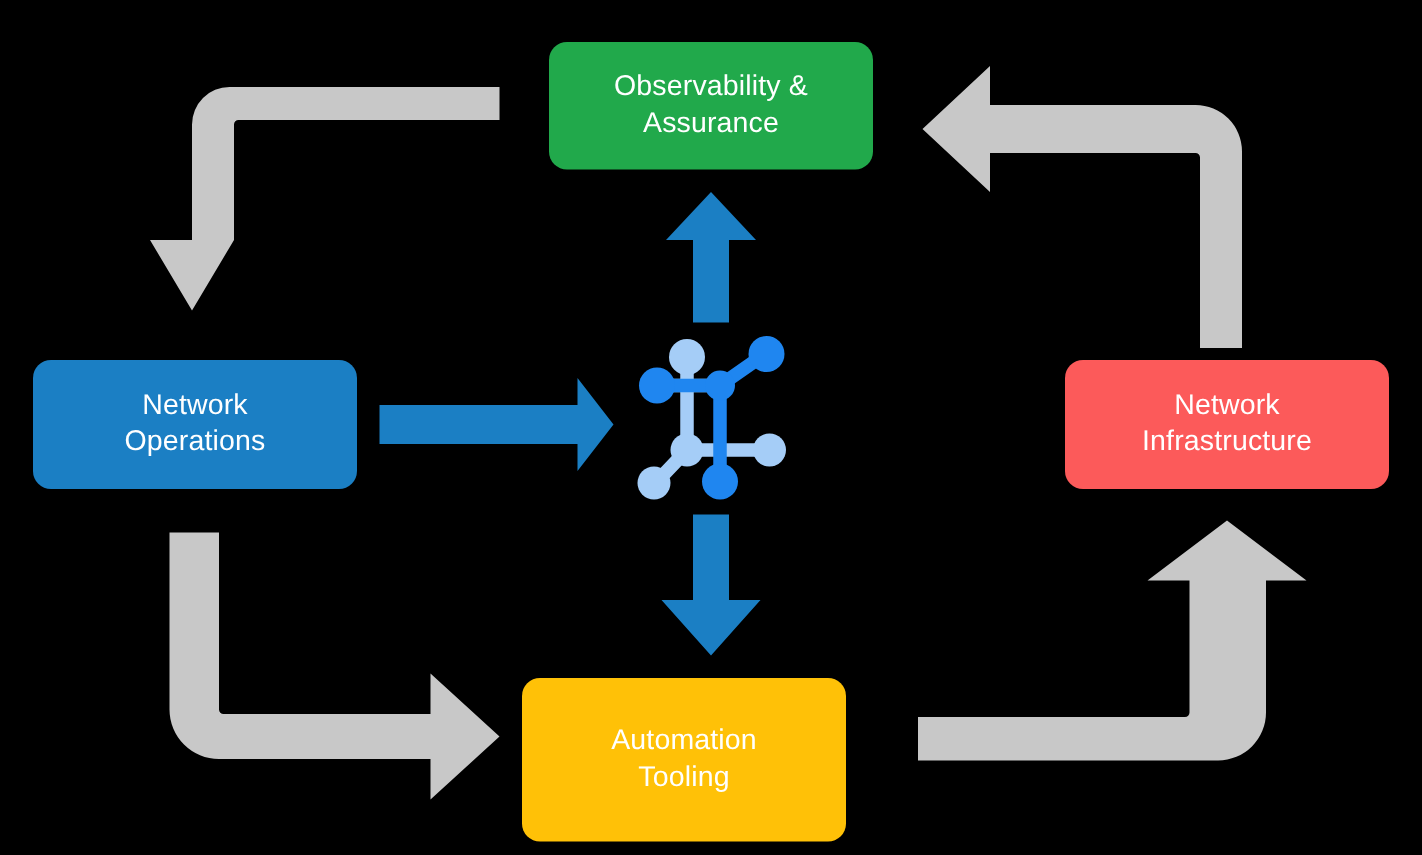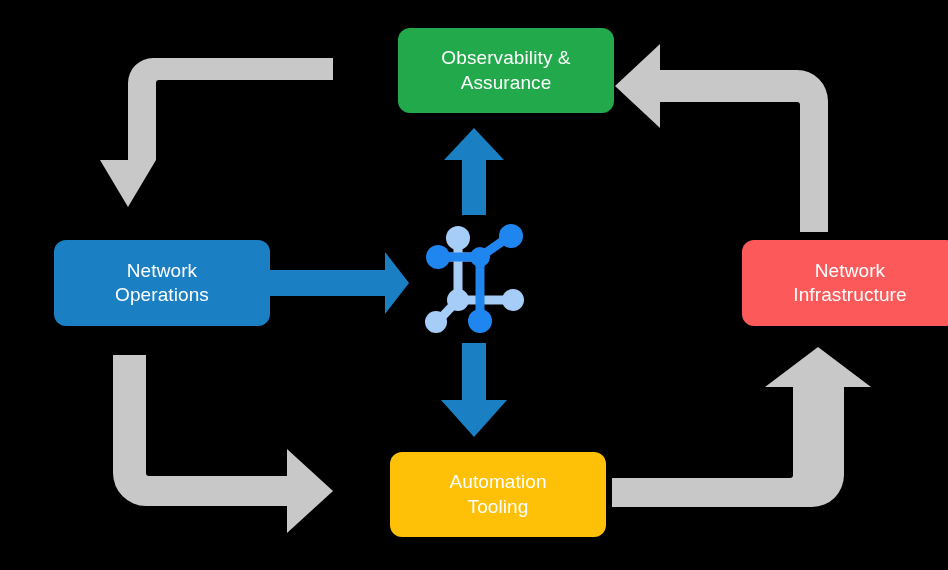--- a/index.html
+++ b/index.html
@@ -28,34 +28,33 @@
   }
   .node-box {
     position: absolute;
     border-radius: 12px;
     display: flex;
     align-items: center;
     justify-content: center;
     text-align: center;
     box-sizing: border-box;
     padding: 6px 10px;
-    margin-left: 32px;
   }
   .node-label {
     color: #ffffff;
     font-size: 19px;
     line-height: 1.28;
     font-weight: 400;
     letter-spacing: 0.1px;
     white-space: pre-line;
   }
   #box-observability { left: 366px; top: 28px;  width: 216px; height: 85px; background: #21a94b; }
   #box-netops        { left: 22px;  top: 240px; width: 216px; height: 86px; background: #1b7fc4; }
   #box-netinfra      { left: 710px; top: 240px; width: 216px; height: 86px; background: #fc5a5a; }
-  #box-automation    { left: 358px; top: 452px; width: 216px; height: 85px; background: #ffc107; }
+  #box-automation    { left: 348px; top: 452px; width: 216px; height: 109px; background: #ffc107; }
 
   #center-icon {
     position: absolute;
     left: 418px;
     top: 218px;
     width: 120px;
     height: 120px;
   }
 </style>
 </head>

